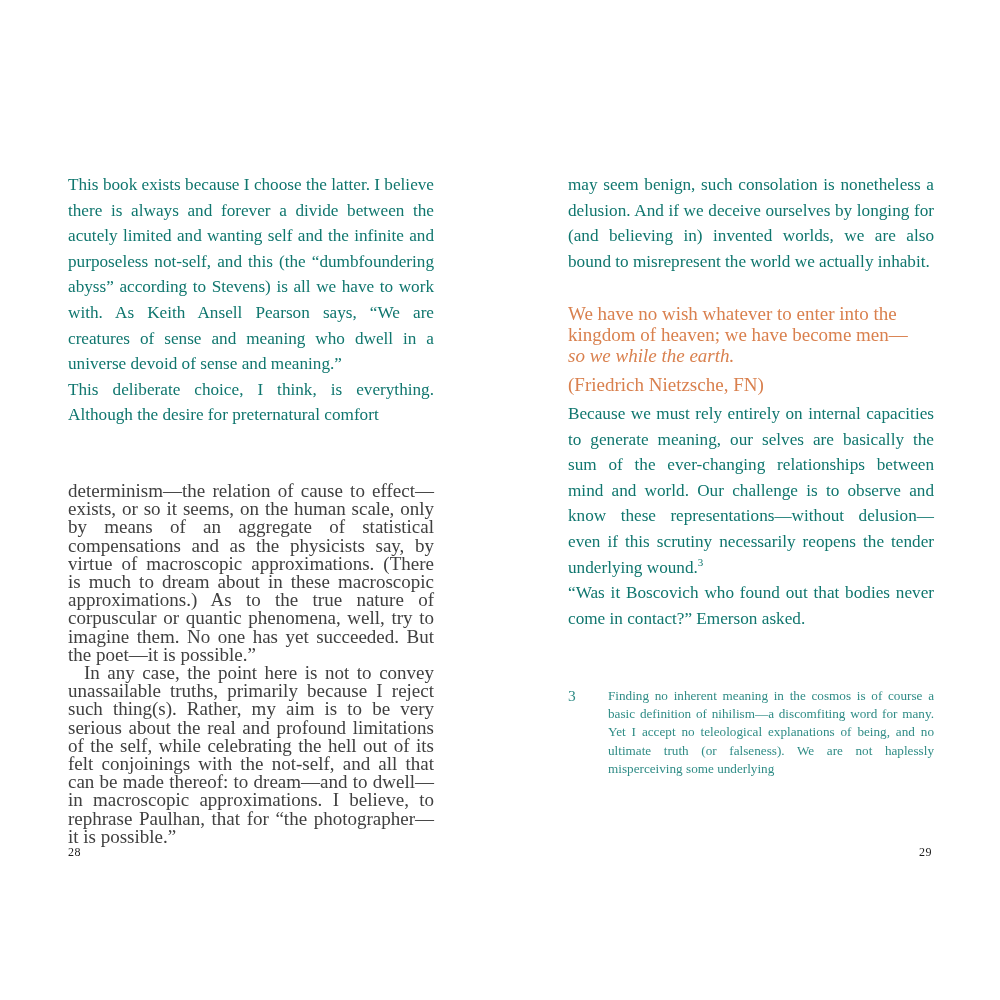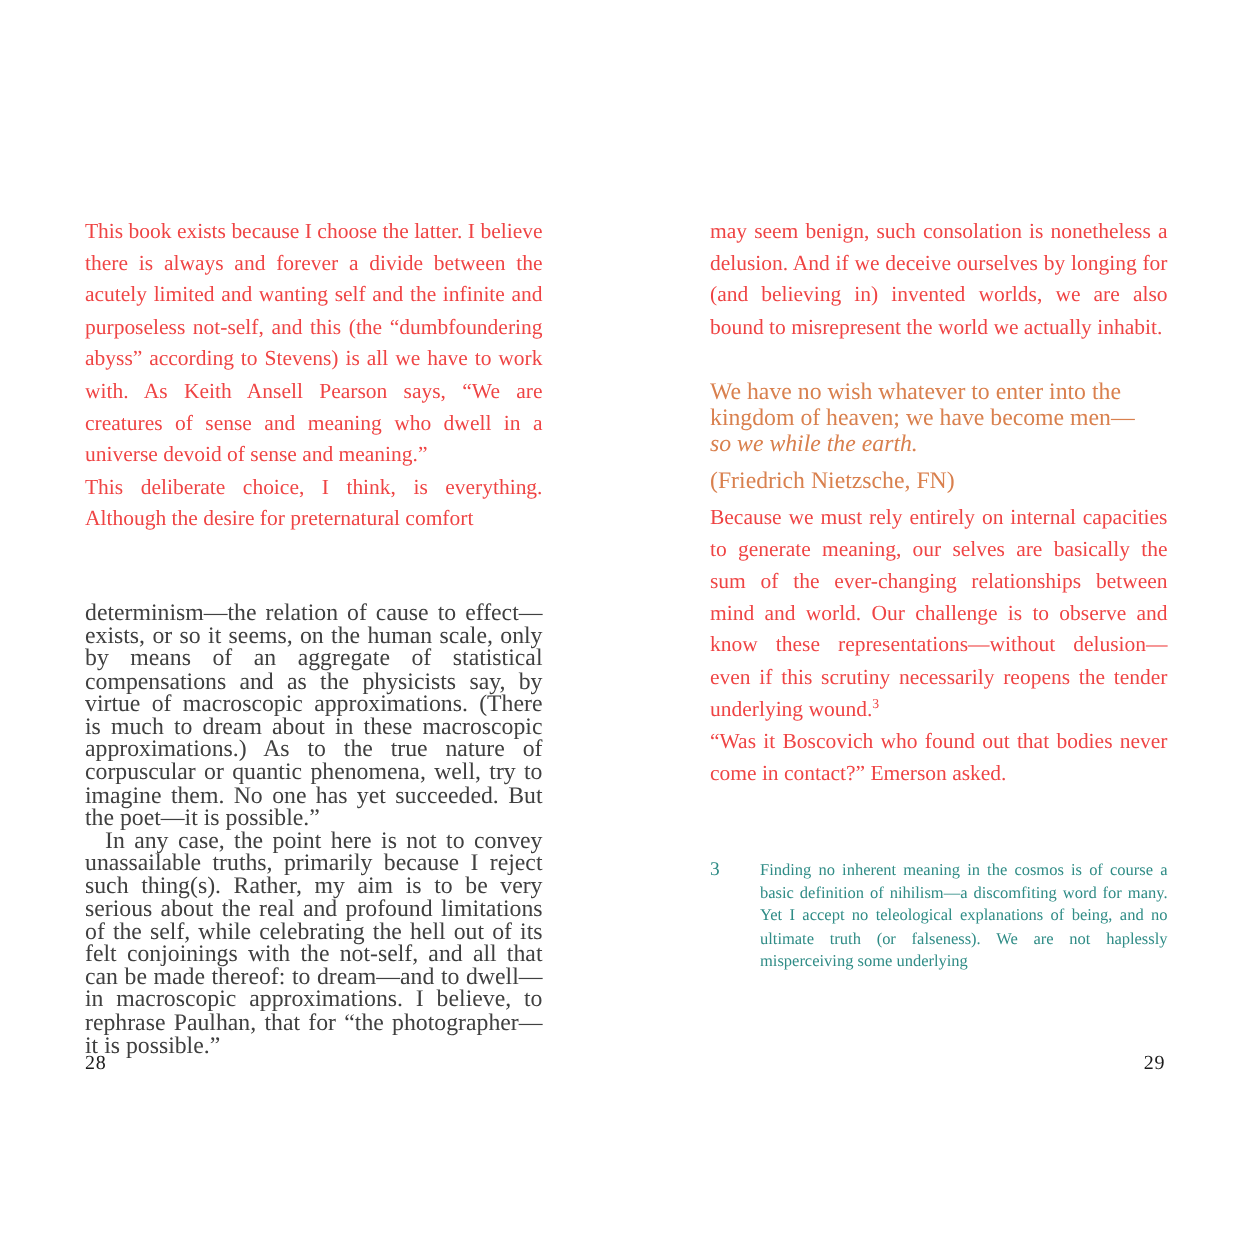--- a/index.html
+++ b/index.html
@@ -39,21 +39,21 @@
     left: 68px;
     width: 366px;
   }
 
   p.body-par {
     margin: 0 0 0 0;
     font-size: 17.2px;
     line-height: 25.6px;
     text-align: justify;
     text-justify: inter-word;
-    color: #ef4444;
+    color: #0f766e;
     hyphens: none;
   }
   p.body-par + p.body-par {
   }
 
   
   .note-block {
     color: #404040;
     font-size: 19px;
     line-height: 18.2px;
@@ -102,21 +102,21 @@
 
   .sup {
     font-size: 11px;
     vertical-align: super;
     line-height: 0;
   }
 
   .folio {
     position: absolute;
     bottom: 140px;
-    font-size: 16px;
+    font-size: 12px;
     color: #1b1b1b;
     letter-spacing: 0.5px;
   }
   .folio-left { left: 68px; }
   .folio-right { right: 68px; }
 </style>
 </head>
 <body>
 
 <div class="spread">

